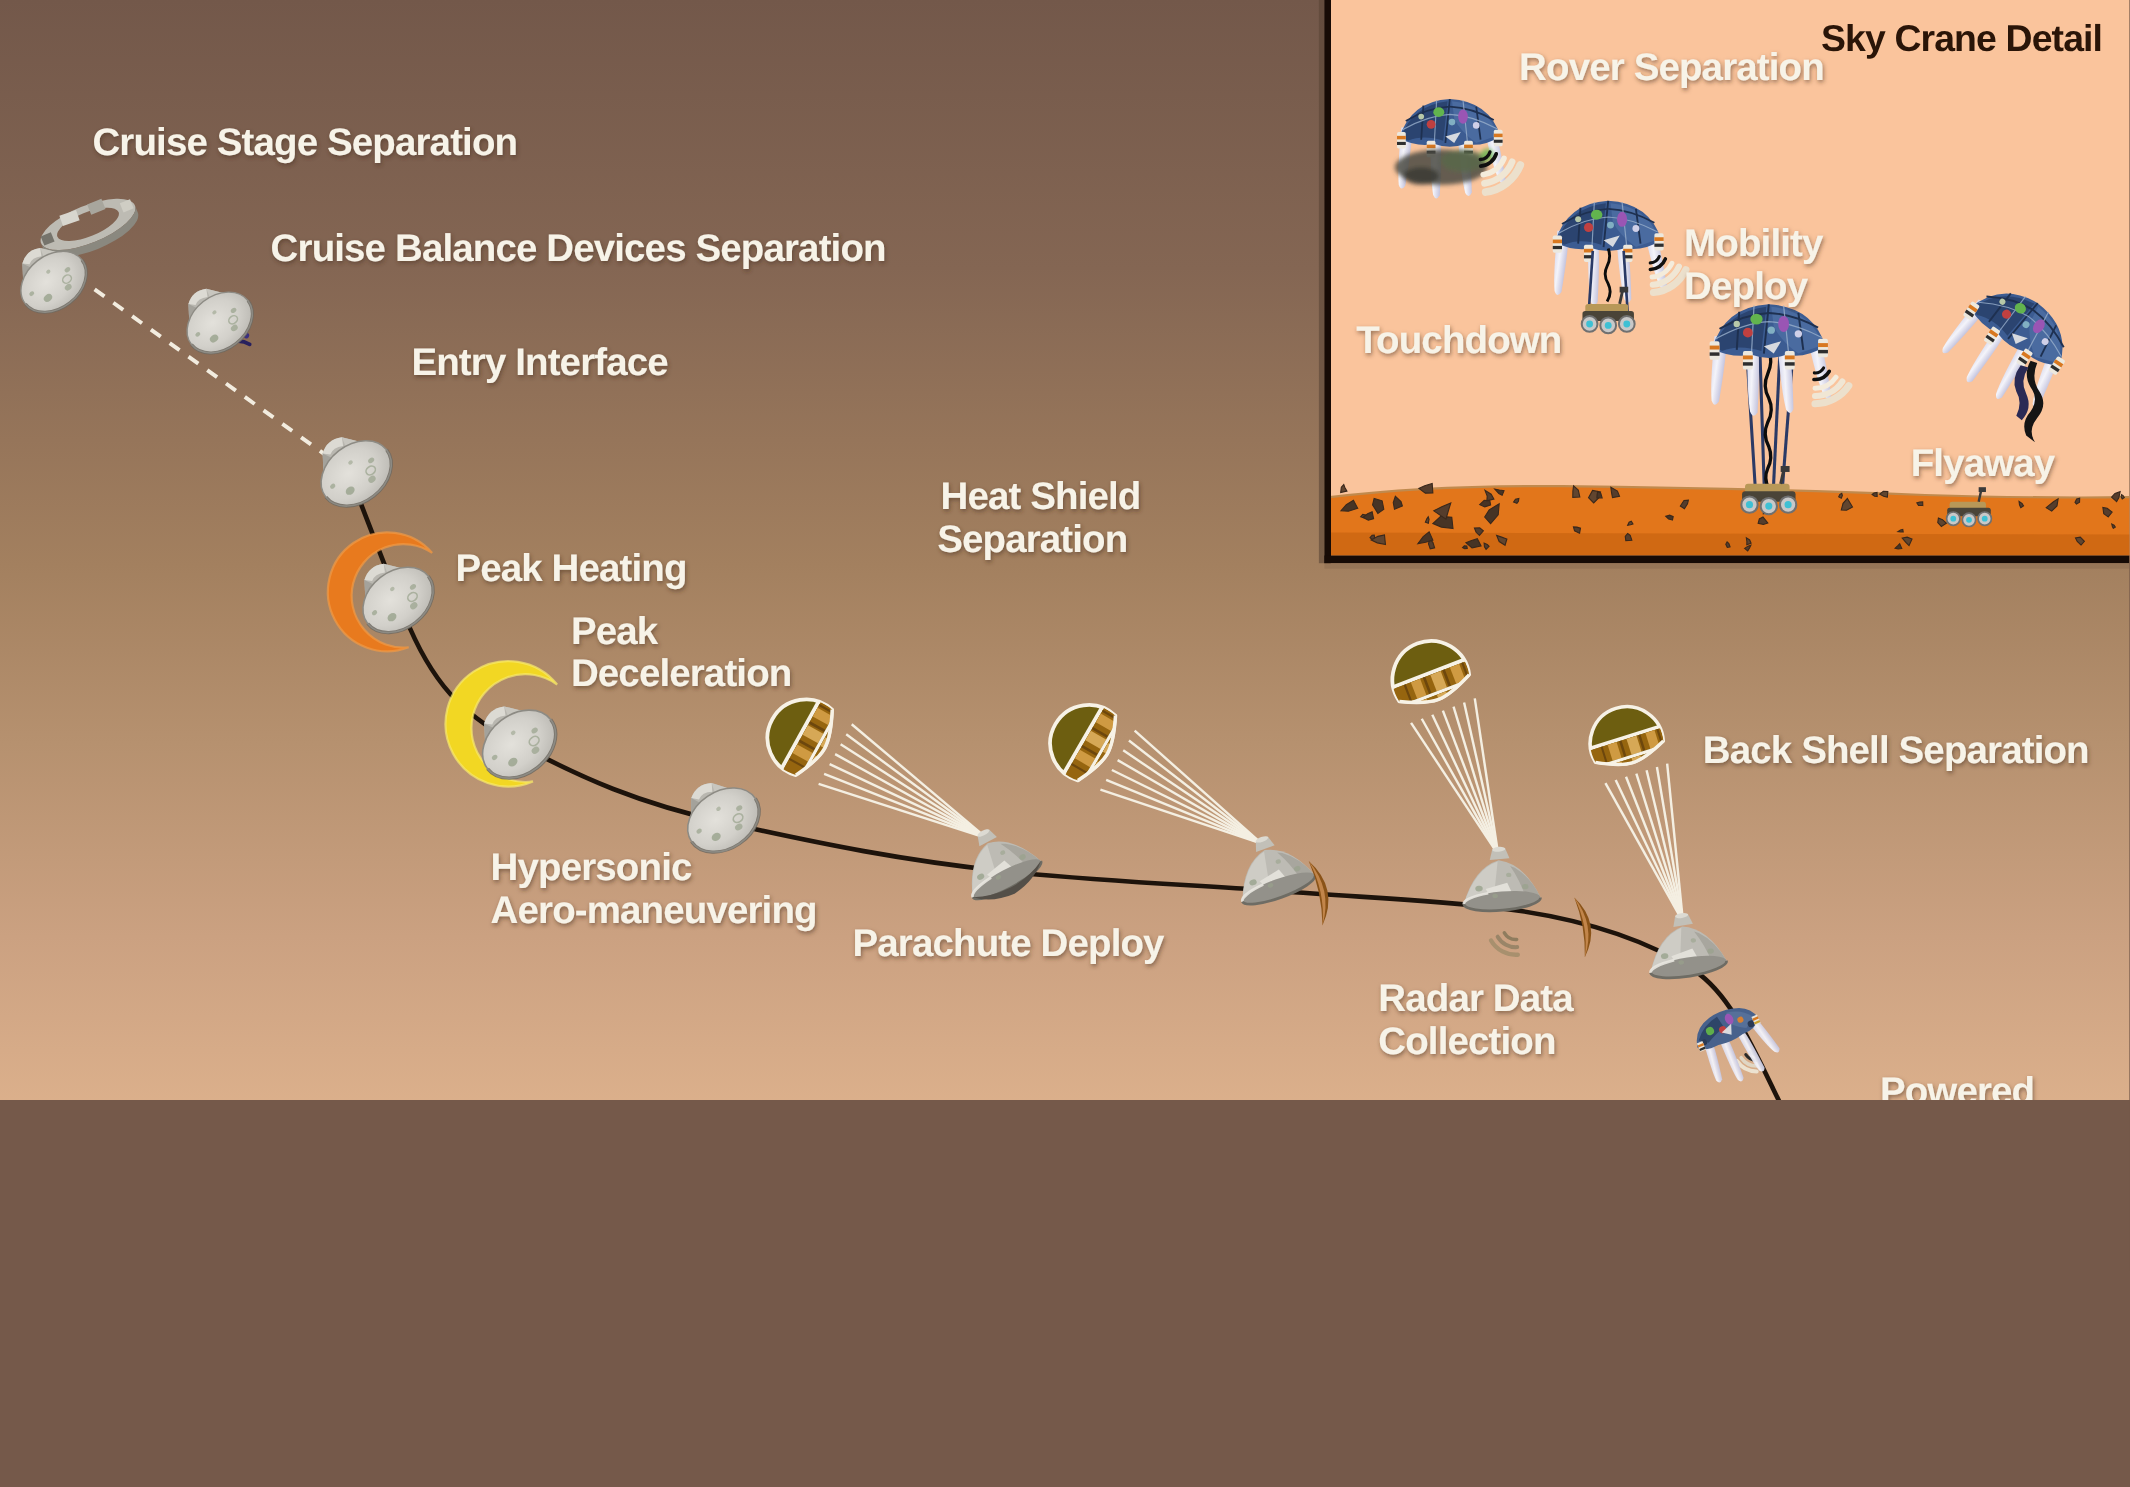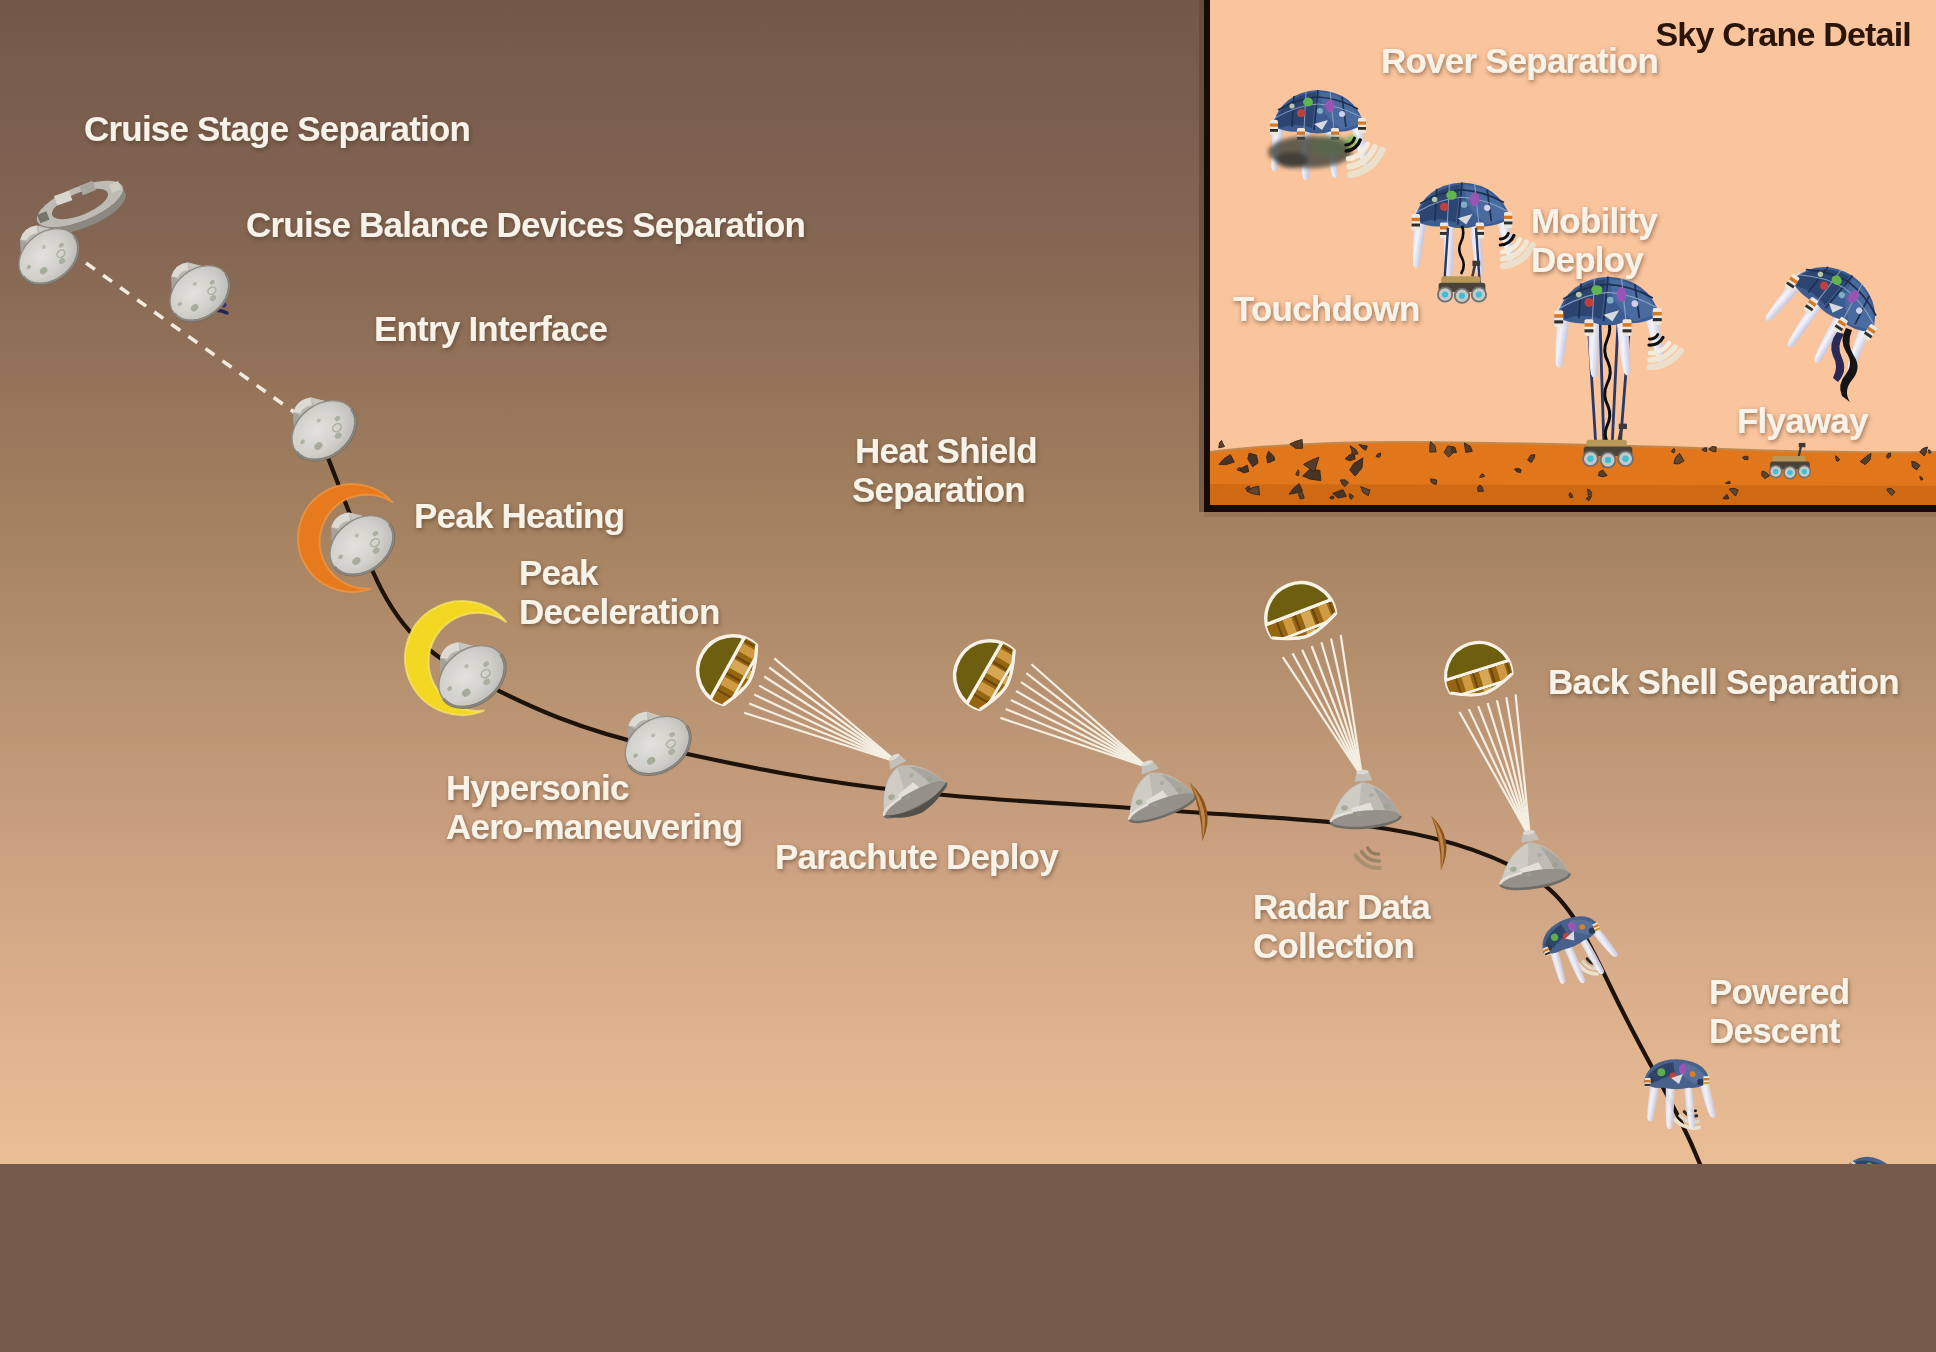--- a/index.html
+++ b/index.html
@@ -1,15 +1,15 @@
 <!DOCTYPE html>
 <html><head><meta charset="utf-8"><title>MSL EDL</title>
 <style>
 html,body{margin:0;padding:0;background:#75594a;}
-#wrap{width:1936px;height:1164px;overflow:hidden;position:relative;font-family:"Liberation Sans",sans-serif;}
+#wrap{width:1936px;height:1000px;overflow:hidden;position:relative;font-family:"Liberation Sans",sans-serif;}
 svg{display:block;}
 </style></head>
 <body>
 <div id="wrap">
 <svg width="1936" height="1352" viewBox="0 0 1936 1352">
 <defs>
 <linearGradient id="sky" x1="0" y1="0" x2="0" y2="1">
   <stop offset="0" stop-color="#73584a"></stop>
   <stop offset="0.18" stop-color="#846653"></stop>
   <stop offset="0.38" stop-color="#a3805f"></stop>

